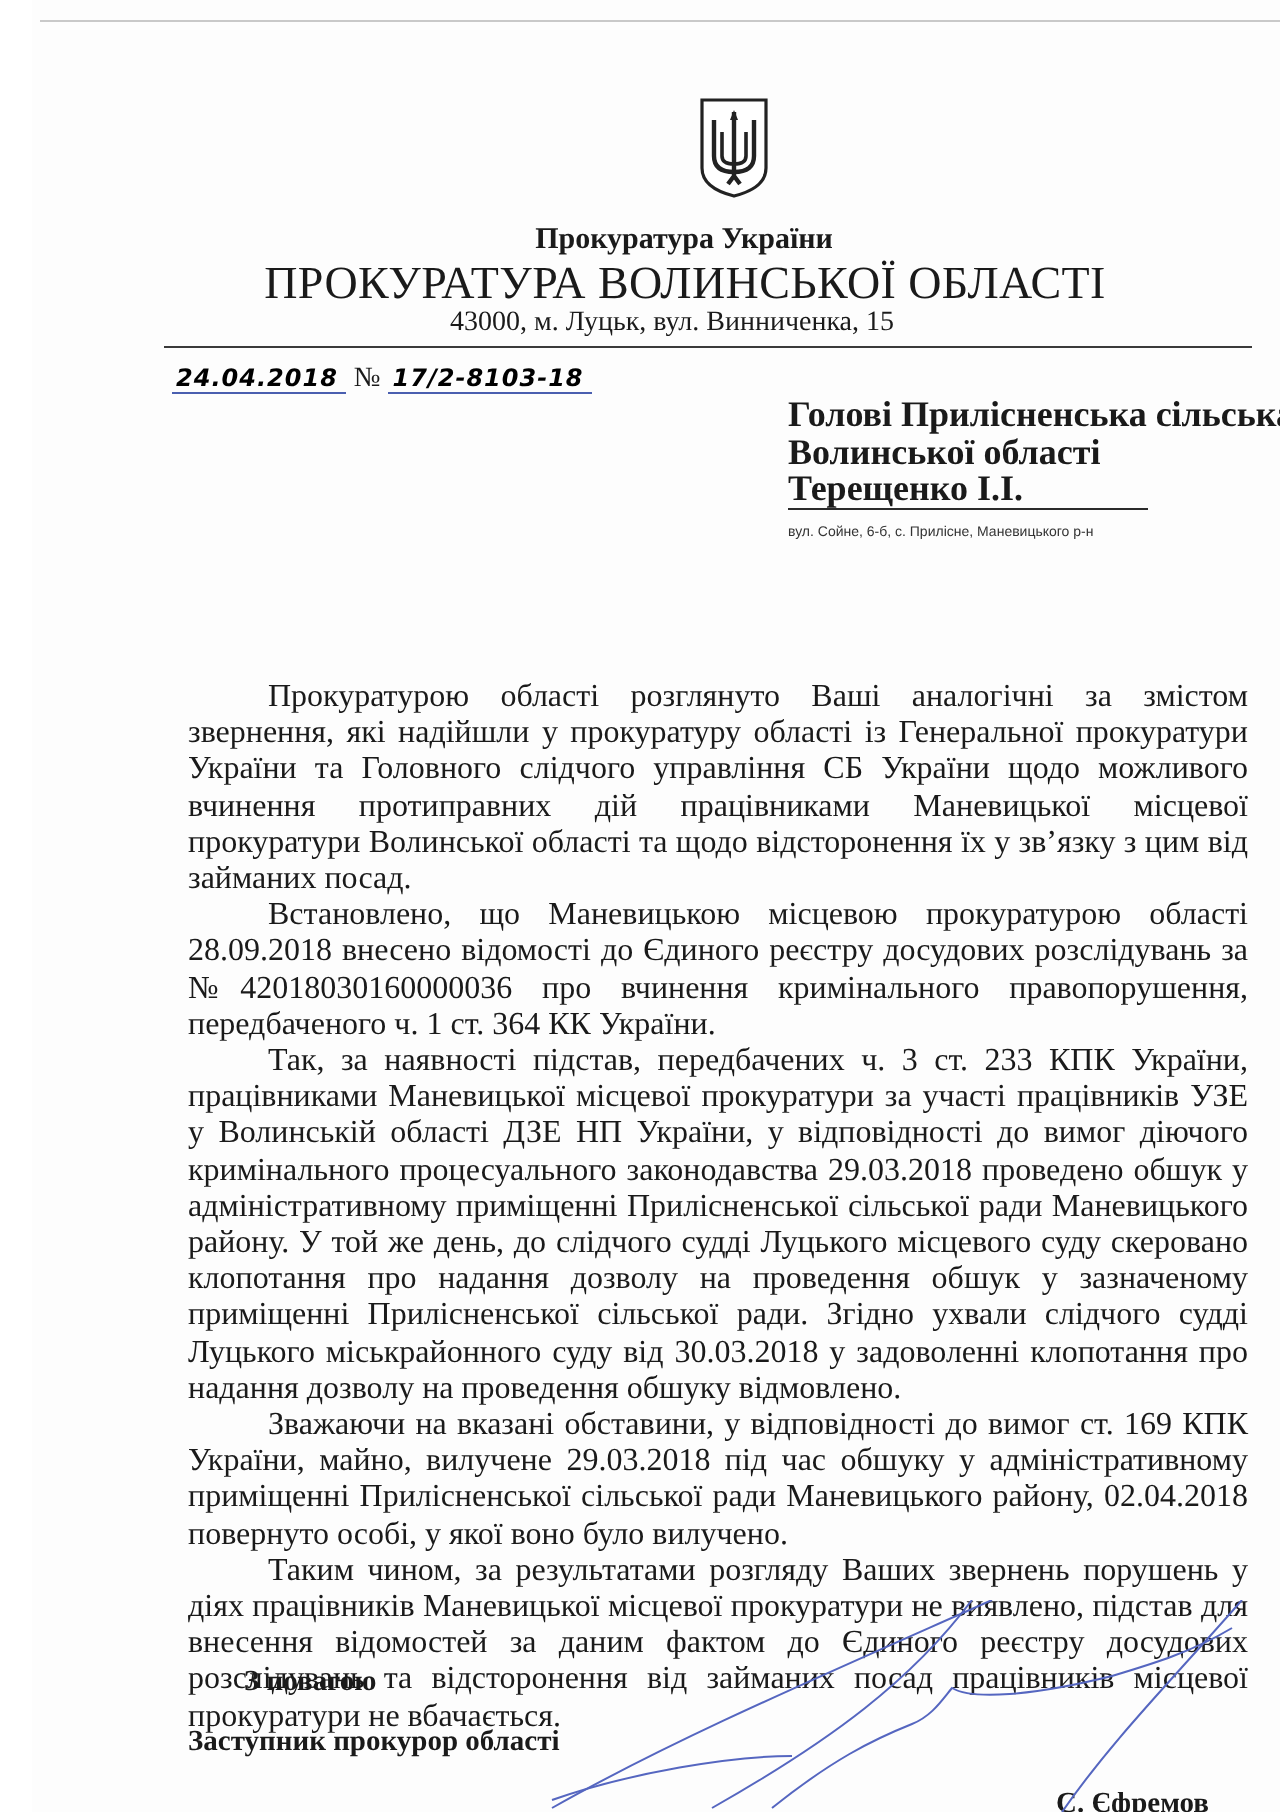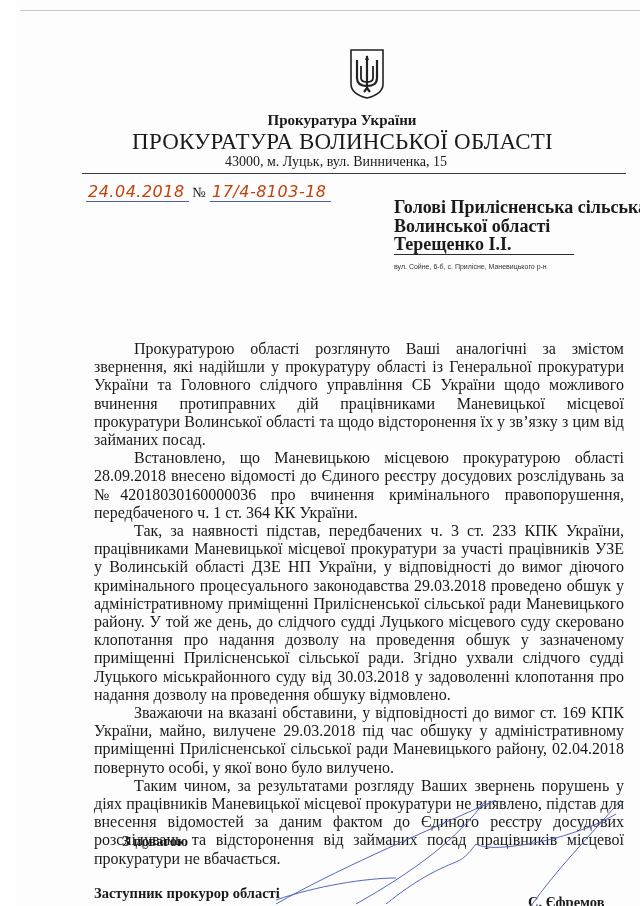--- a/index.html
+++ b/index.html
@@ -40,22 +40,22 @@
     .hdr-rule {
       position: absolute; left: 66px; right: 30px; top: 173px; height: 1px;
       background: #3a3a3a;
     }
     .reg-line {
       position: absolute; left: 70px; top: 182px; font-size: 14px;
       display: flex; align-items: baseline;
     }
     .hand {
       font-family: "DejaVu Sans", sans-serif; font-style: italic;
-      color: #c2410c; font-size: 16px; border-bottom: 1px solid #4a5fb0;
-      padding: 0 4px 0 2px; letter-spacing: 0.5px;
+      color: #000000; font-size: 12px; border-bottom: 1px solid #4a5fb0;
+      padding: 0 4px 0 2px; letter-spacing: 0.5px; font-weight: bold;
     }
     .reg-no-label { padding: 0 4px; font-size: 14px; }
     .recipient {
       position: absolute; left: 378px; top: 198px; font-weight: bold;
       font-size: 18px; line-height: 18.5px;
     }
     .recipient .name { display: inline-block; border-bottom: 1px solid #2b2b2b; padding-right: 62px; }
     .rec-addr {
       position: absolute; left: 378px; top: 263px;
       font-family: "Liberation Sans", sans-serif; font-size: 7px; color: #333;
@@ -67,21 +67,21 @@
     }
     .body {
       position: absolute; left: 78px; width: 530px; top: 340px;
       font-size: 16px; line-height: 18.2px; text-align: justify;
     }
     .body p { margin: 0; text-indent: 40px; }
     .closing {
       position: absolute; left: 106px; top: 833px; font-weight: bold; font-size: 14.5px;
     }
     .position {
-      position: absolute; left: 78px; top: 863px; font-weight: bold; font-size: 14.5px; margin-top: 22px;
+      position: absolute; left: 78px; top: 863px; font-weight: bold; font-size: 14.5px;
     }
     .signer {
       position: absolute; left: 512px; top: 862px; font-weight: bold; font-size: 14.5px; margin-top: 32px;
     }
     .signature {
       position: absolute; left: 240px; top: 800px; width: 400px; height: 106px;
       pointer-events: none;
     }
   </style>
 </head>
@@ -101,21 +101,21 @@
   </div>
 
   <div class="hdr-sub">Прокуратура України</div>
   <div class="hdr-main">ПРОКУРАТУРА ВОЛИНСЬКОЇ ОБЛАСТІ</div>
   <div class="hdr-addr">43000, м. Луцьк,  вул. Винниченка, 15</div>
   <div class="hdr-rule"></div>
 
   <div class="reg-line">
     <span class="hand">24.04.2018</span>
     <span class="reg-no-label">№</span>
-    <span class="hand">17/4-8103-18</span>
+    <span class="hand">17/2-8103-18</span>
   </div>
 
   <div class="recipient">
     <div>Голові Прилісненська сільська</div>
     <div>Волинської області</div>
     <div><span class="name">Терещенко І.І.</span></div>
   </div>
   <div class="rec-addr">вул. Сойне, 6-б, с. Прилісне, Маневицького р-н</div>
 
 

